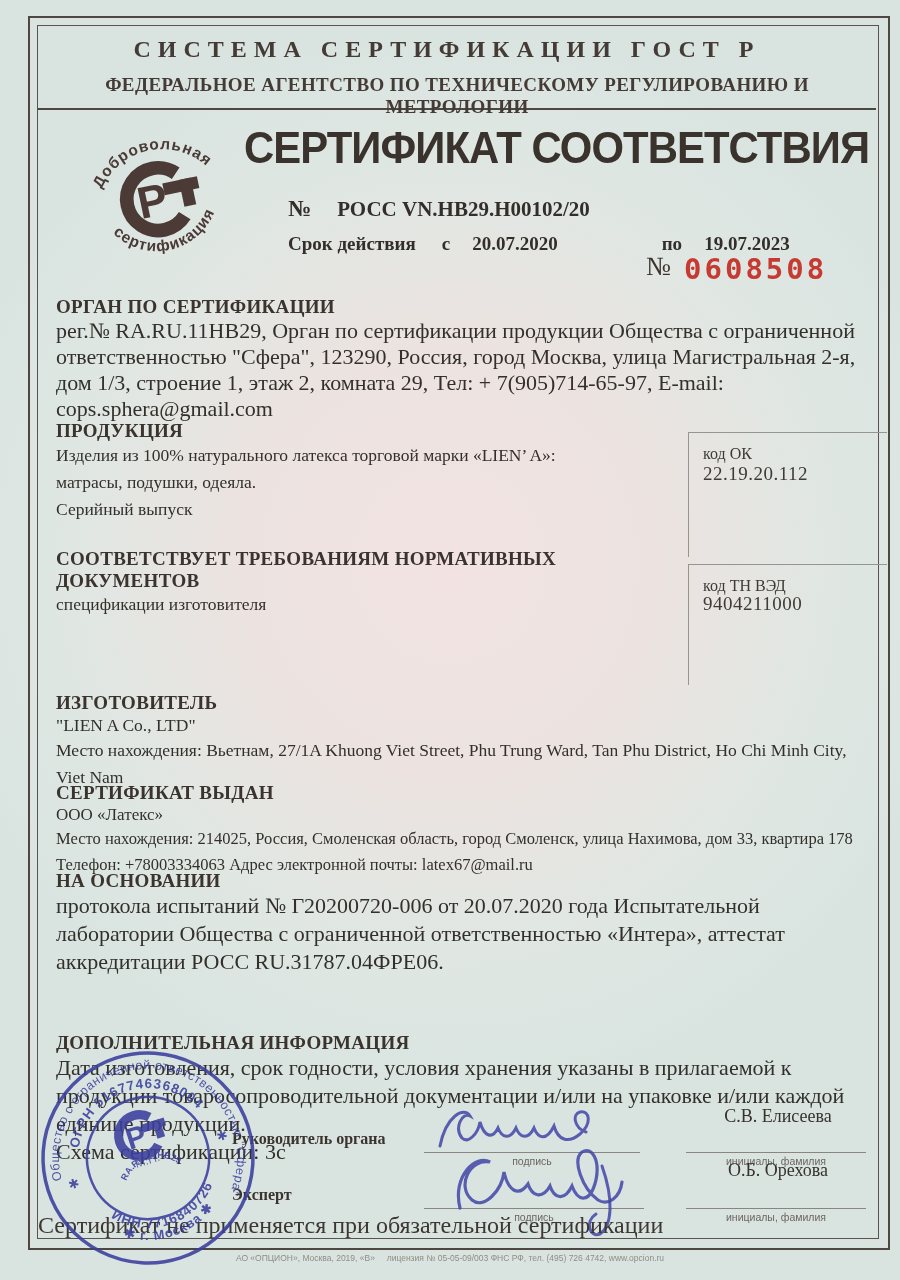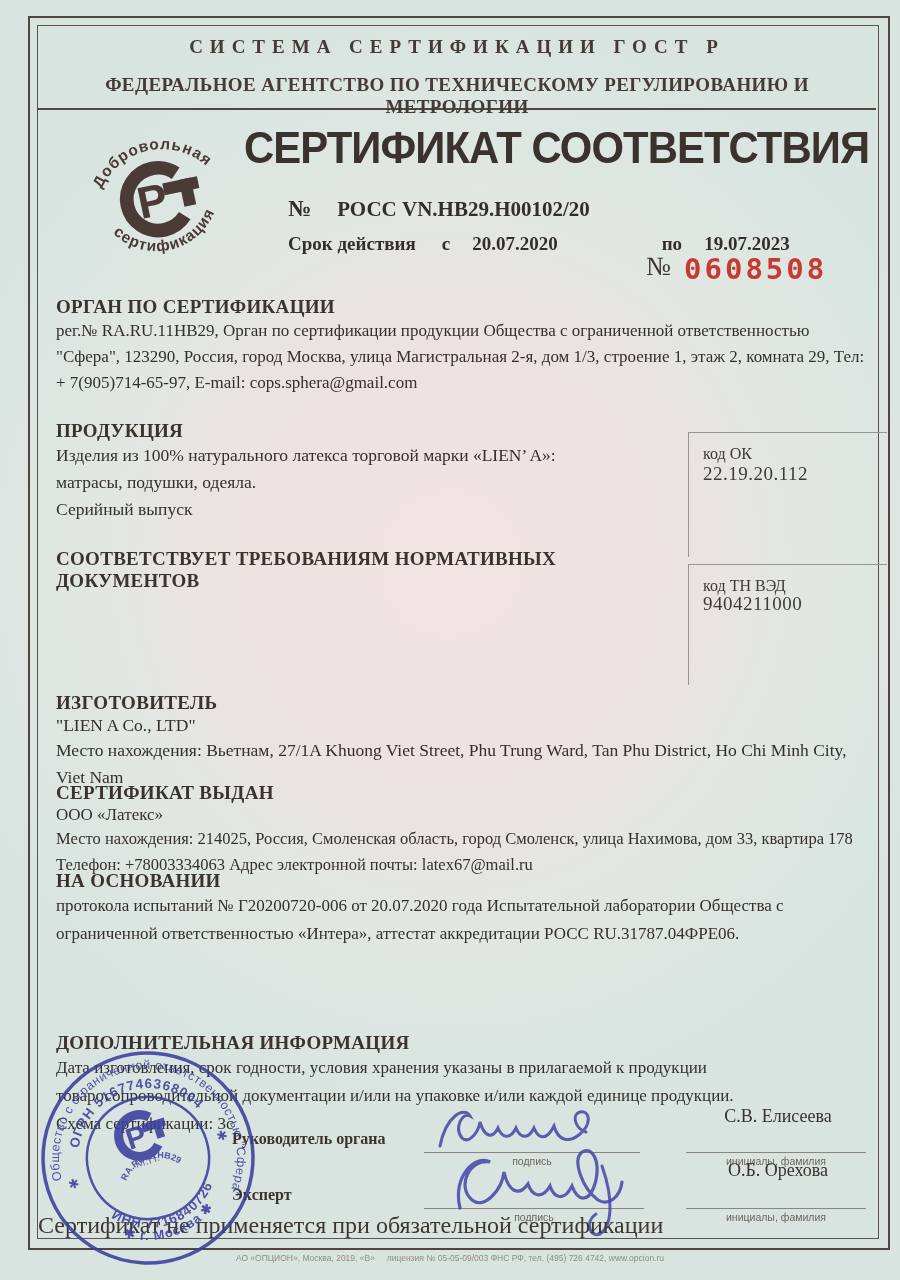--- a/index.html
+++ b/index.html
@@ -8,39 +8,39 @@
     font-family:"Liberation Serif", serif;color:#332e2a;
     background:
       radial-gradient(ellipse 58% 42% at 50% 44%, #f2e3e2 0%, #ece3e0 40%, #e0e7e3 72%, #d9e4e0 100%);
   }
   .abs{position:absolute;}
   
   .frame-outer{left:28px;top:16px;width:858px;height:1230px;border:2px solid #4d4641;}
   .frame-inner{left:37px;top:25px;width:840px;height:1212px;border:1px solid #5a524c;}
   .header-sep{left:38px;top:108px;width:838px;height:0;border-top:2px solid #4d4641;}
   
-  .hdr1{left:38px;top:36px;width:838px;text-align:center;font-size:19px;font-weight:bold;
+  .hdr1{left:28px;top:36px;width:838px;text-align:center;font-size:24px;font-weight:bold;
         letter-spacing:7px;color:#453b36;}
   .hdr2{left:38px;top:74px;width:838px;text-align:center;font-size:19px;font-weight:bold;
         letter-spacing:.4px;color:#453b36;}
   .title{left:244px;top:122px;width:620px;font-family:"Liberation Sans",sans-serif;
          font-size:45px;font-weight:bold;color:#3a322d;transform:scaleX(.93);
          transform-origin:left center;letter-spacing:-1px;white-space:nowrap;}
   .certno-row{left:288px;top:196px;font-size:21px;font-weight:bold;white-space:nowrap;}
   .certno-row .nolbl{font-size:23px;margin-right:26px;}
   .valid-row{left:288px;top:233px;font-size:19px;font-weight:bold;white-space:nowrap;}
   .valid-row .vl{margin-right:26px;} .valid-row .vc{margin-right:22px;}
   .valid-row .vd1{margin-right:104px;} .valid-row .vp{margin-right:22px;}
   .blank-no-lbl{left:646px;top:252px;font-size:26px;color:#3a332e;}
   .blank-no{left:684px;top:252px;font-family:"DejaVu Sans Mono",monospace;font-size:29px;
             font-weight:bold;color:#c63a32;letter-spacing:3px;}
   
   .sec{left:56px;width:810px;}
   .sec h3{margin:0;font-size:19px;font-weight:bold;letter-spacing:.3px;color:#3b332e;}
-  .sec .body{font-size:17px;line-height:26px;color:#33302b;}
+  .sec .body{font-size:22px;line-height:26px;color:#33302b;}
   .sec .line{font-size:17.5px;line-height:27px;color:#33302b;}
   .narrow{width:620px;}
   .codebox{left:688px;width:184px;border-top:1px solid #97958f;border-left:1px solid #97958f;
            padding:12px 0 0 14px;color:#3f3a34;}
   .codebox .cl{font-size:16px;} .codebox .cv{font-size:19px;letter-spacing:.5px;}
   
   .sig-label{font-size:16px;font-weight:bold;color:#3b332e;}
   .sig-line{border-bottom:1.5px solid #8a857e;height:0;}
   .sig-cap{font-size:10.5px;color:#6d6660;text-align:center;
            font-family:"Liberation Sans",sans-serif;}
@@ -112,20 +112,21 @@
     <div class="line">матрасы, подушки, одеяла.</div>
     <div class="line">Серийный выпуск</div>
   </div>
   <div class="abs codebox" style="top:432px;height:112px">
     <div class="cl">код ОК</div>
     <div class="cv">22.19.20.112</div>
   </div>
 
   <div class="abs sec narrow" style="top:548px">
     <h3>СООТВЕТСТВУЕТ ТРЕБОВАНИЯМ НОРМАТИВНЫХ ДОКУМЕНТОВ</h3>
+    <div class="line" style="line-height:24px">спецификации изготовителя</div>
   </div>
   <div class="abs codebox" style="top:564px;height:108px">
     <div class="cl" style="line-height:17px">код ТН ВЭД</div>
     <div class="cv" style="line-height:20px">9404211000</div>
   </div>
 
   <div class="abs sec" style="top:692px;width:800px">
     <h3>ИЗГОТОВИТЕЛЬ</h3>
     <div class="line" style="line-height:23px">"LIEN A Co., LTD"</div>
     <div class="line">Место нахождения: Вьетнам, 27/1A Khuong Viet Street, Phu Trung Ward, Tan Phu District, Ho Chi Minh City, Viet Nam</div>

